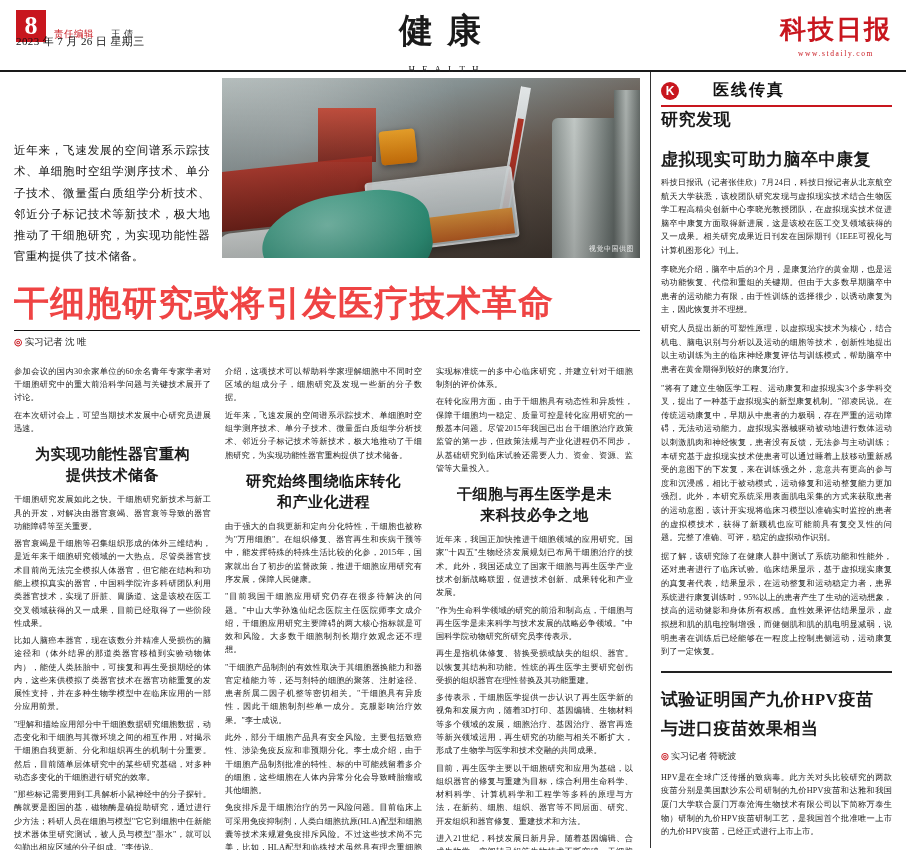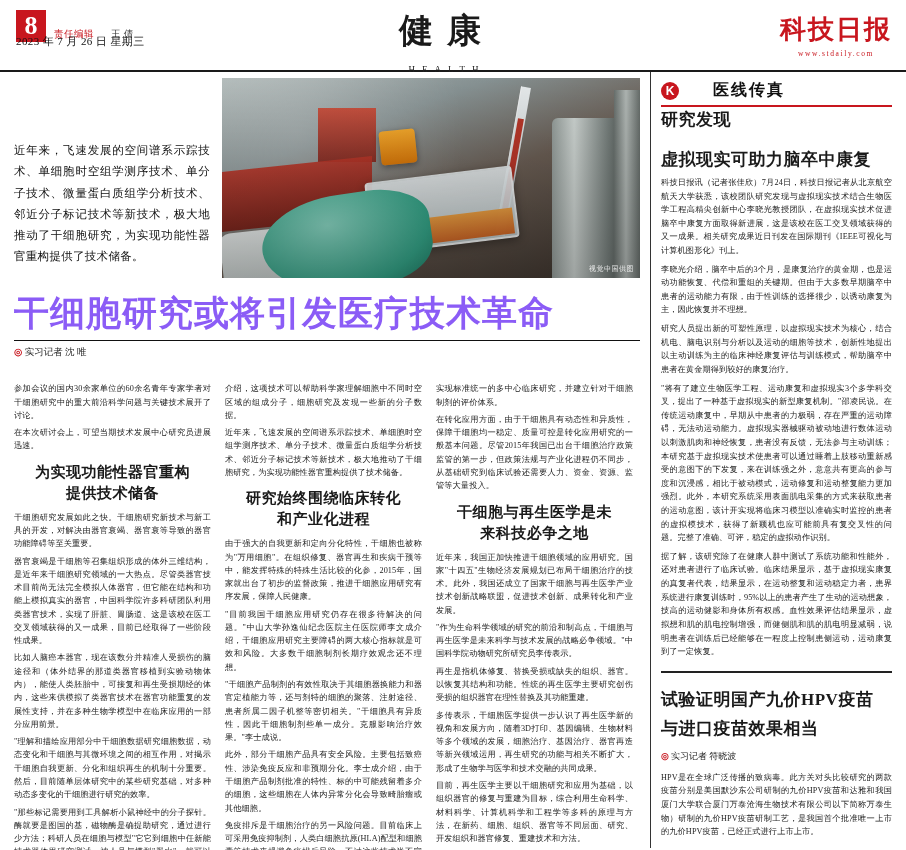--- a/index.html
+++ b/index.html
@@ -58,21 +58,21 @@
 
   
   .lead { display: flex; gap: 12px; }
   .lead-text {
     width: 200px; font-size: 11.5px; line-height: 1.85;
     padding-top: 62px; letter-spacing: .3px; text-align: justify;
     color: #111;
   }
   .photo-box { width: 418px; }
   .photo {
-    width: 418px; height: 200px;
+    width: 418px; height: 180px;
     position: relative; overflow: hidden;
     background: #5c5246;
   }
   .photo .bg1 { position:absolute; inset:0;
     background:
       radial-gradient(circle at 18% 28%, rgba(255,255,255,.22), transparent 45%),
       linear-gradient(160deg, #b9c3c2 0%, #8e9a9b 28%, #6e6157 55%, #3b322b 100%);
   }
   .photo .redrack { position:absolute; left:0; top:86px; width:150px; height:60px;
     background: linear-gradient(180deg,#c0392b,#7e1f16); opacity:.92;
@@ -108,26 +108,26 @@
     background: linear-gradient(180deg, rgba(0,0,0,.06), rgba(0,0,0,.26)); }
   .photo-credit {
     position:absolute; right: 6px; bottom: 4px;
     font-size: 7px; color: rgba(255,255,255,.85); letter-spacing: .5px;
   }
 
   
   .headline {
     margin: 16px 0 6px 0;
     font-size: 35px; font-weight: bold; letter-spacing: 1px;
-    font-family: "Liberation Serif", serif; color: #8b5cf6;
+    font-family: "Liberation Serif", serif; color: #ef4444;
     line-height: 1.15;
   }
   .hr-thin { border-top: 1px solid #111; margin: 6px 0 0 0; }
 
-  .byline { font-size: 9.5px; color: #222; margin: 5px 0 23px 0; }
+  .byline { font-size: 9.5px; color: #222; margin: 5px 0 16px 0; }
   .byline .dot { color:#c8161e; font-weight:bold; }
 
   
   .cols3 { display: flex; gap: 14px; }
   .col { width: 197px; }
   .col p {
     margin: 0 0 4px 0;
     font-size: 8.2px; line-height: 1.62;
     text-align: justify; letter-spacing: .1px; color: #1c1c1c;
   }

